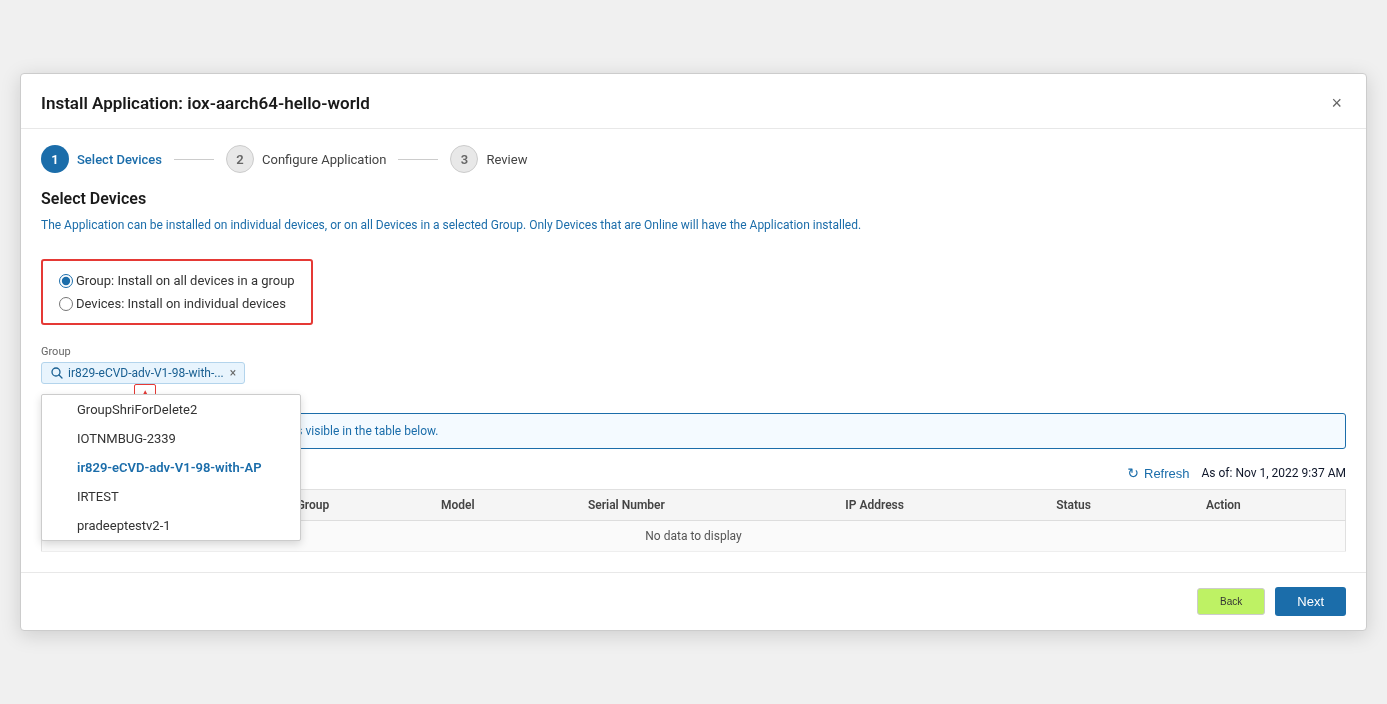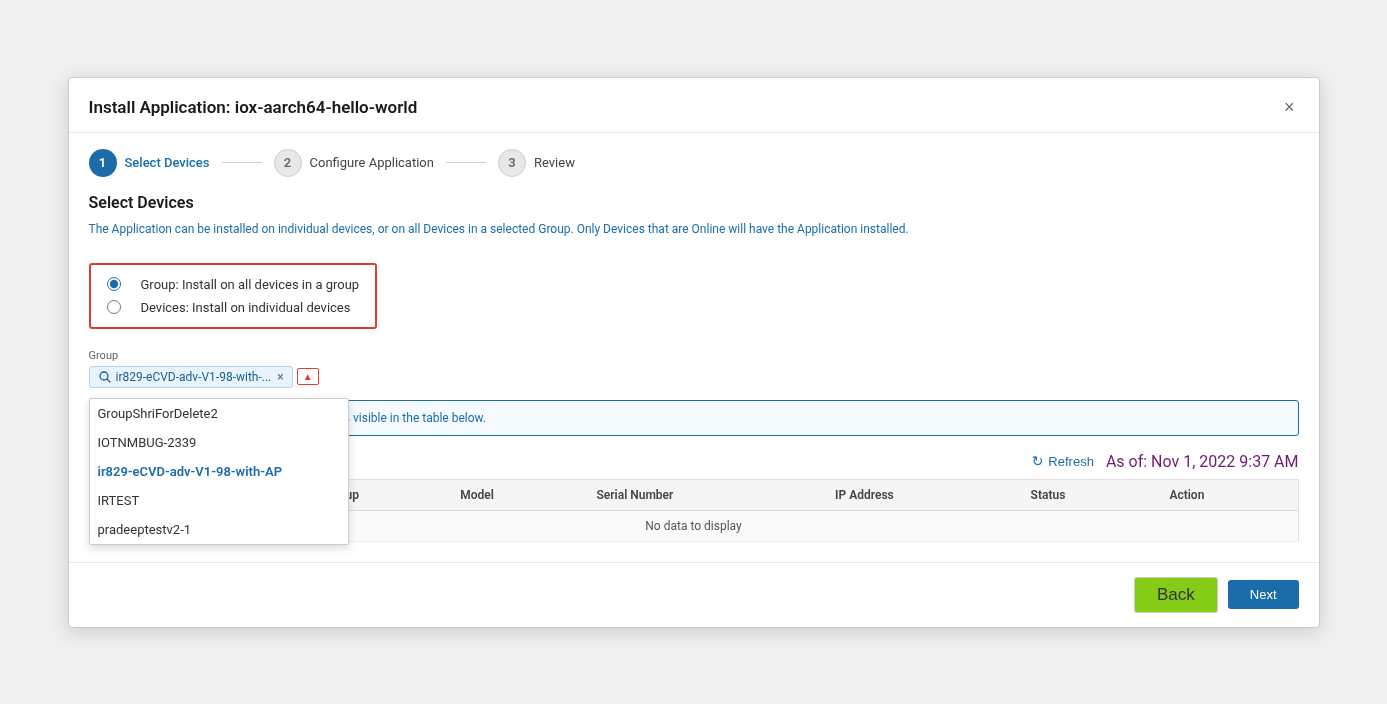--- a/index.html
+++ b/index.html
@@ -7,21 +7,21 @@
       font-family: -apple-system, BlinkMacSystemFont, 'Segoe UI', Roboto, sans-serif;
       background: #f0f0f0;
       display: flex;
       justify-content: center;
       align-items: center;
       min-height: 100vh;
       font-size: 13px;
       color: #333;
     }
     .modal-container {
-      width: 1252px;
+      width: 1347px;
       background: #fff;
       border: 1px solid #ccc;
       border-radius: 4px;
       box-shadow: 0 4px 20px rgba(0,0,0,0.15);
       position: relative;
       overflow: hidden;
     }
     .modal-header {
       display: flex;
       justify-content: space-between;
@@ -109,21 +109,21 @@
       border: 2px solid #e53935;
       border-radius: 3px;
       padding: 12px 16px;
       display: inline-block;
       margin-bottom: 20px;
       min-width: 260px;
     }
     .radio-option {
       display: flex;
       align-items: center;
-      gap: 20px;
+      gap: 3px;
       margin-bottom: 8px;
       cursor: pointer;
     }
     .radio-option:last-child { margin-bottom: 0; }
     .radio-input {
       width: 14px;
       height: 14px;
       accent-color: #1b6daa;
       cursor: pointer;
     }
@@ -138,20 +138,21 @@
     }
     .field-label {
       font-size: 11px;
       color: #666;
       margin-bottom: 4px;
     }
     .group-input-row {
       position: relative;
       display: inline-flex;
       align-items: center;
+      flex-direction: column;
     }
     .group-tag {
       display: inline-flex;
       align-items: center;
       background: #e8f4fd;
       border: 1px solid #b3d4ec;
       border-radius: 3px;
       padding: 3px 8px;
       font-size: 12px;
       color: #1a6092;
@@ -190,20 +191,21 @@
       box-shadow: 0 3px 8px rgba(0,0,0,0.15);
       z-index: 100;
       max-height: 180px;
       overflow-y: auto;
     }
     .dropdown-item {
       padding: 7px 8px;
       font-size: 13px;
       color: #333;
       cursor: pointer;
+      margin-left: 27px;
     }
     .dropdown-item.selected {
       font-weight: 600;
       color: #1b6daa;
     }
 
     
     .info-box {
       border: 1px solid #1b6daa;
       border-radius: 3px;
@@ -229,22 +231,22 @@
       color: #1b6daa;
       background: none;
       border: none;
       cursor: pointer;
       font-size: 13px;
     }
     .refresh-icon {
       font-size: 14px;
     }
     .timestamp {
-      font-size: 16px;
-      color: #701a75;
+      font-size: 12px;
+      color: #0f172a;
     }
     .data-table {
       width: 100%;
       border-collapse: collapse;
       border: 1px solid #e0e0e0;
     }
     .data-table th {
       background: #f5f5f5;
       border-bottom: 1px solid #ddd;
       padding: 8px 12px;
@@ -272,24 +274,24 @@
       display: flex;
       justify-content: flex-end;
       align-items: center;
       gap: 10px;
       padding: 14px 20px;
       border-top: 1px solid #e8e8e8;
     }
     .btn-back {
       padding: 7px 22px;
       border: 1px solid #ccc;
-      background: #84cc16;
+      background: #bef264;
       border-radius: 3px;
       cursor: pointer;
-      font-size: 17px;
+      font-size: 10px;
       color: #333;
     }
     .btn-next {
       padding: 7px 22px;
       border: none;
       background: #1b6daa;
       border-radius: 3px;
       cursor: pointer;
       font-size: 13px;
       color: #fff;

